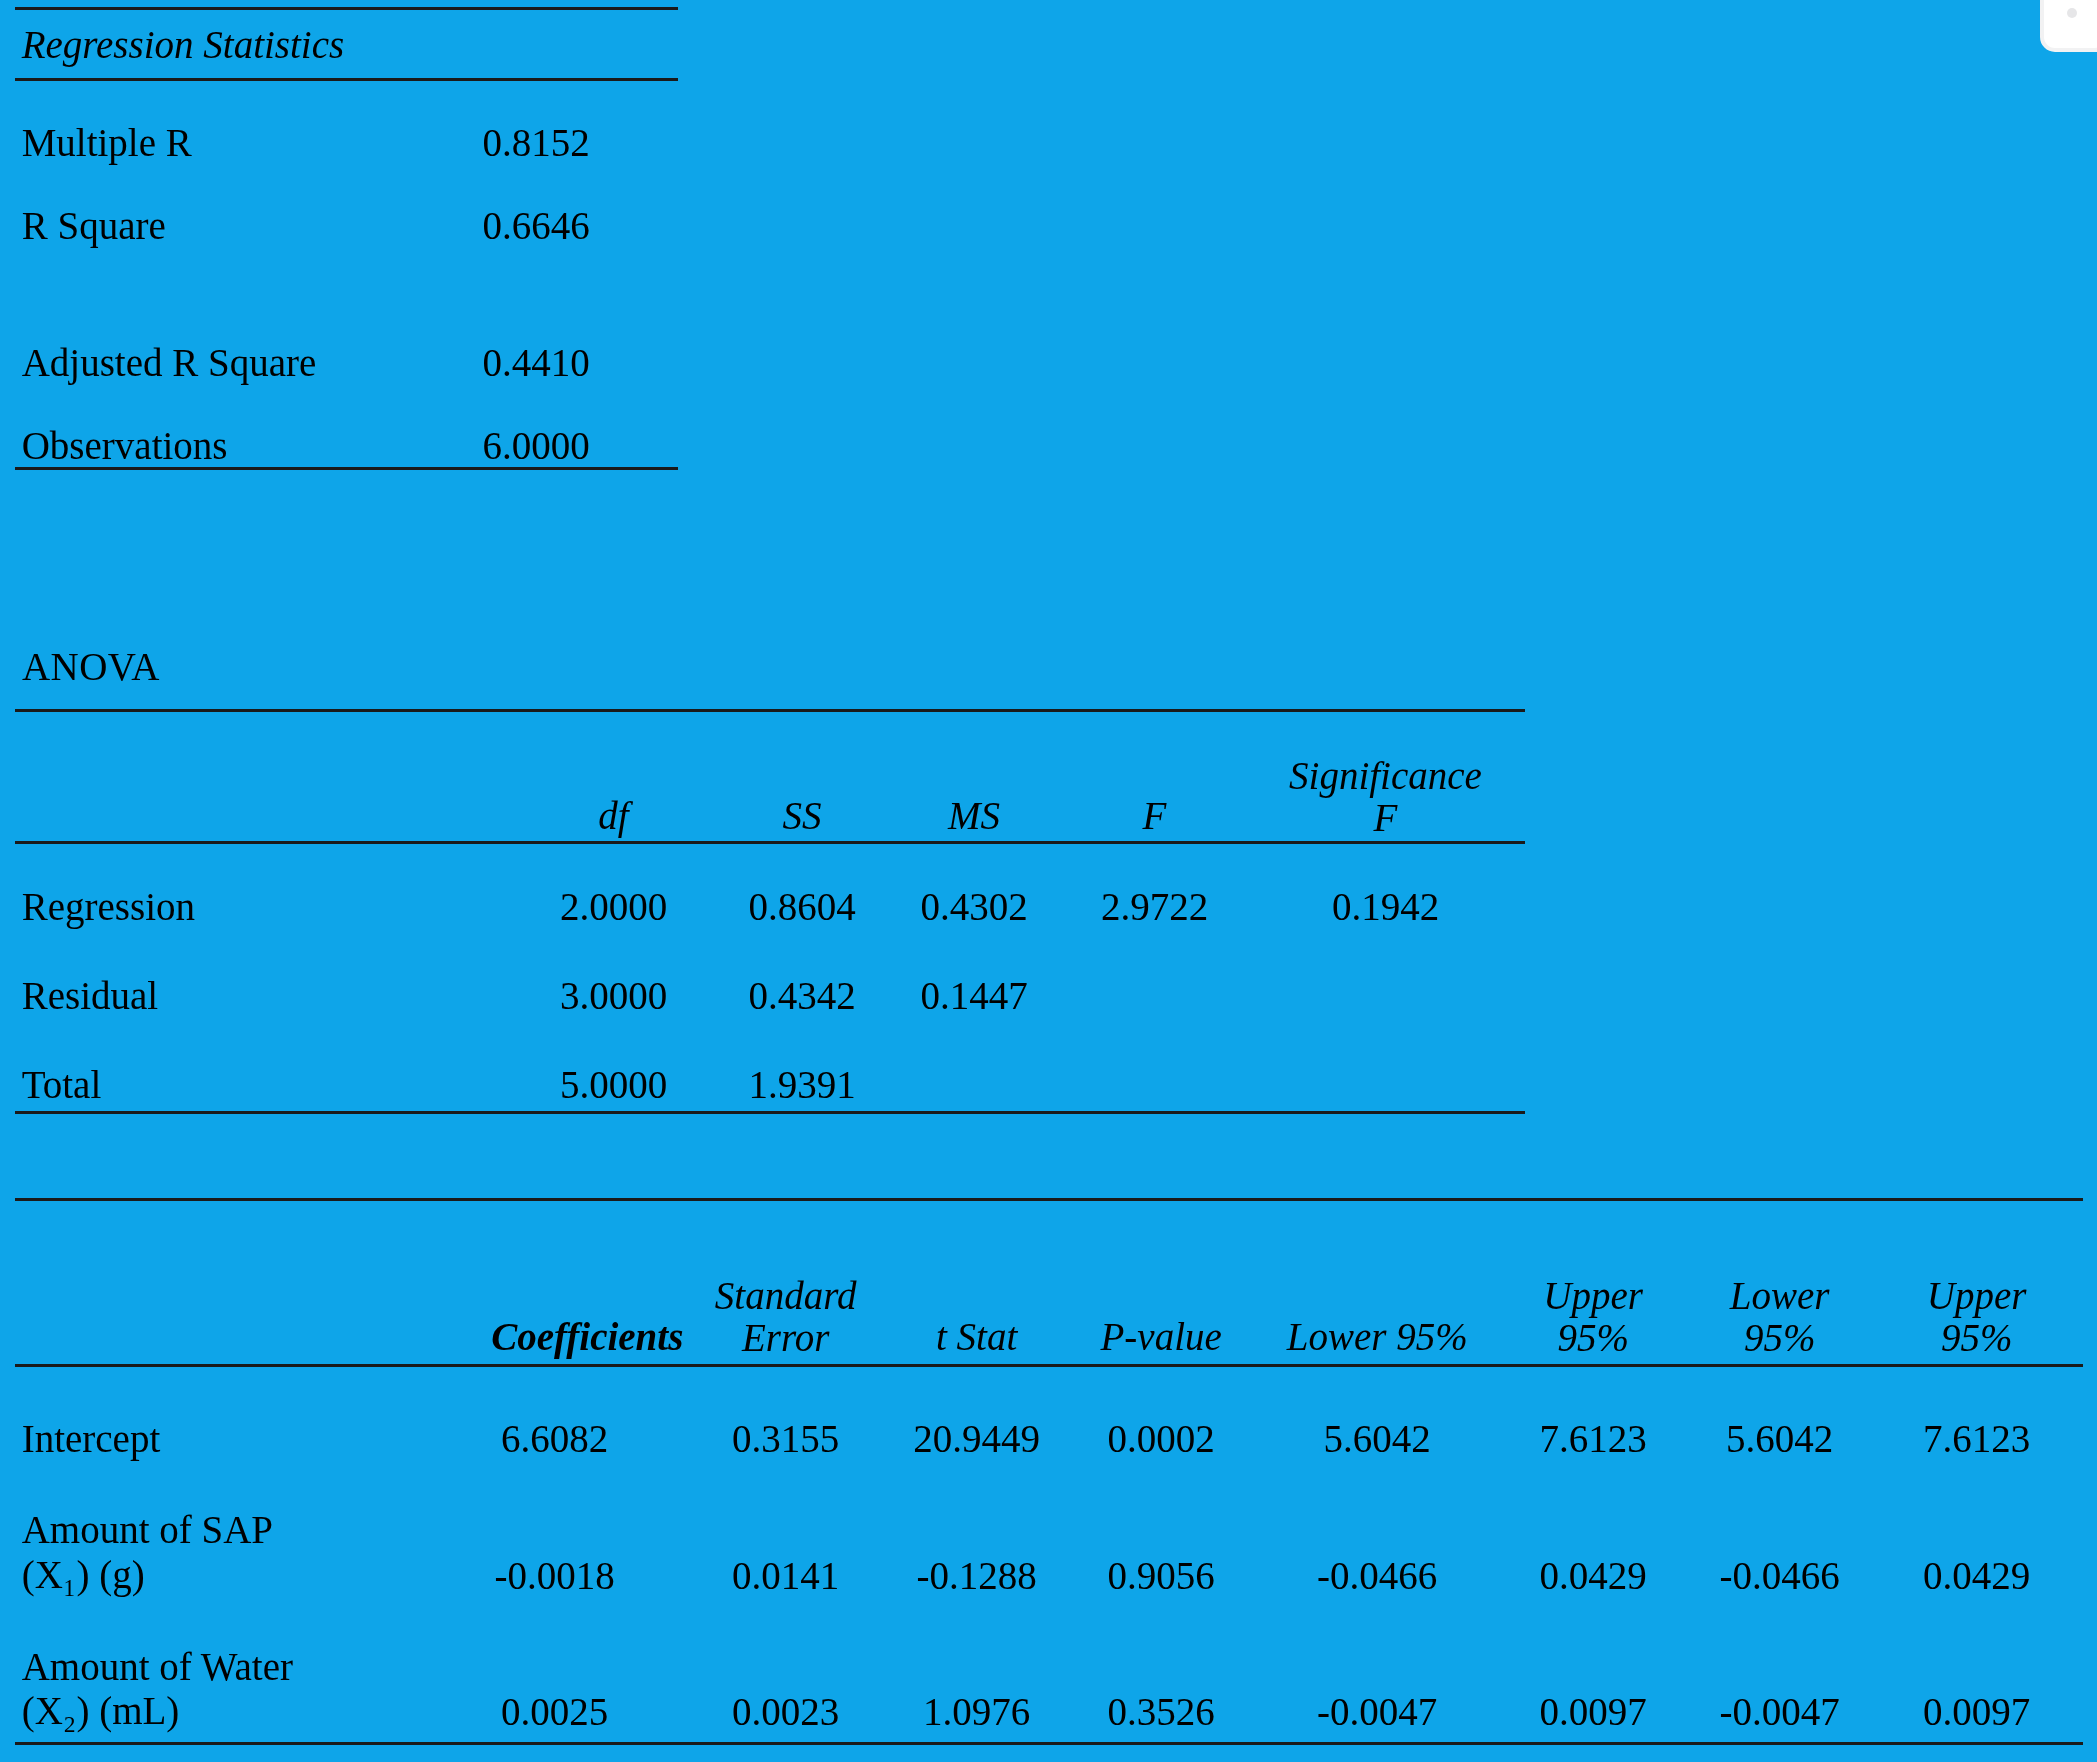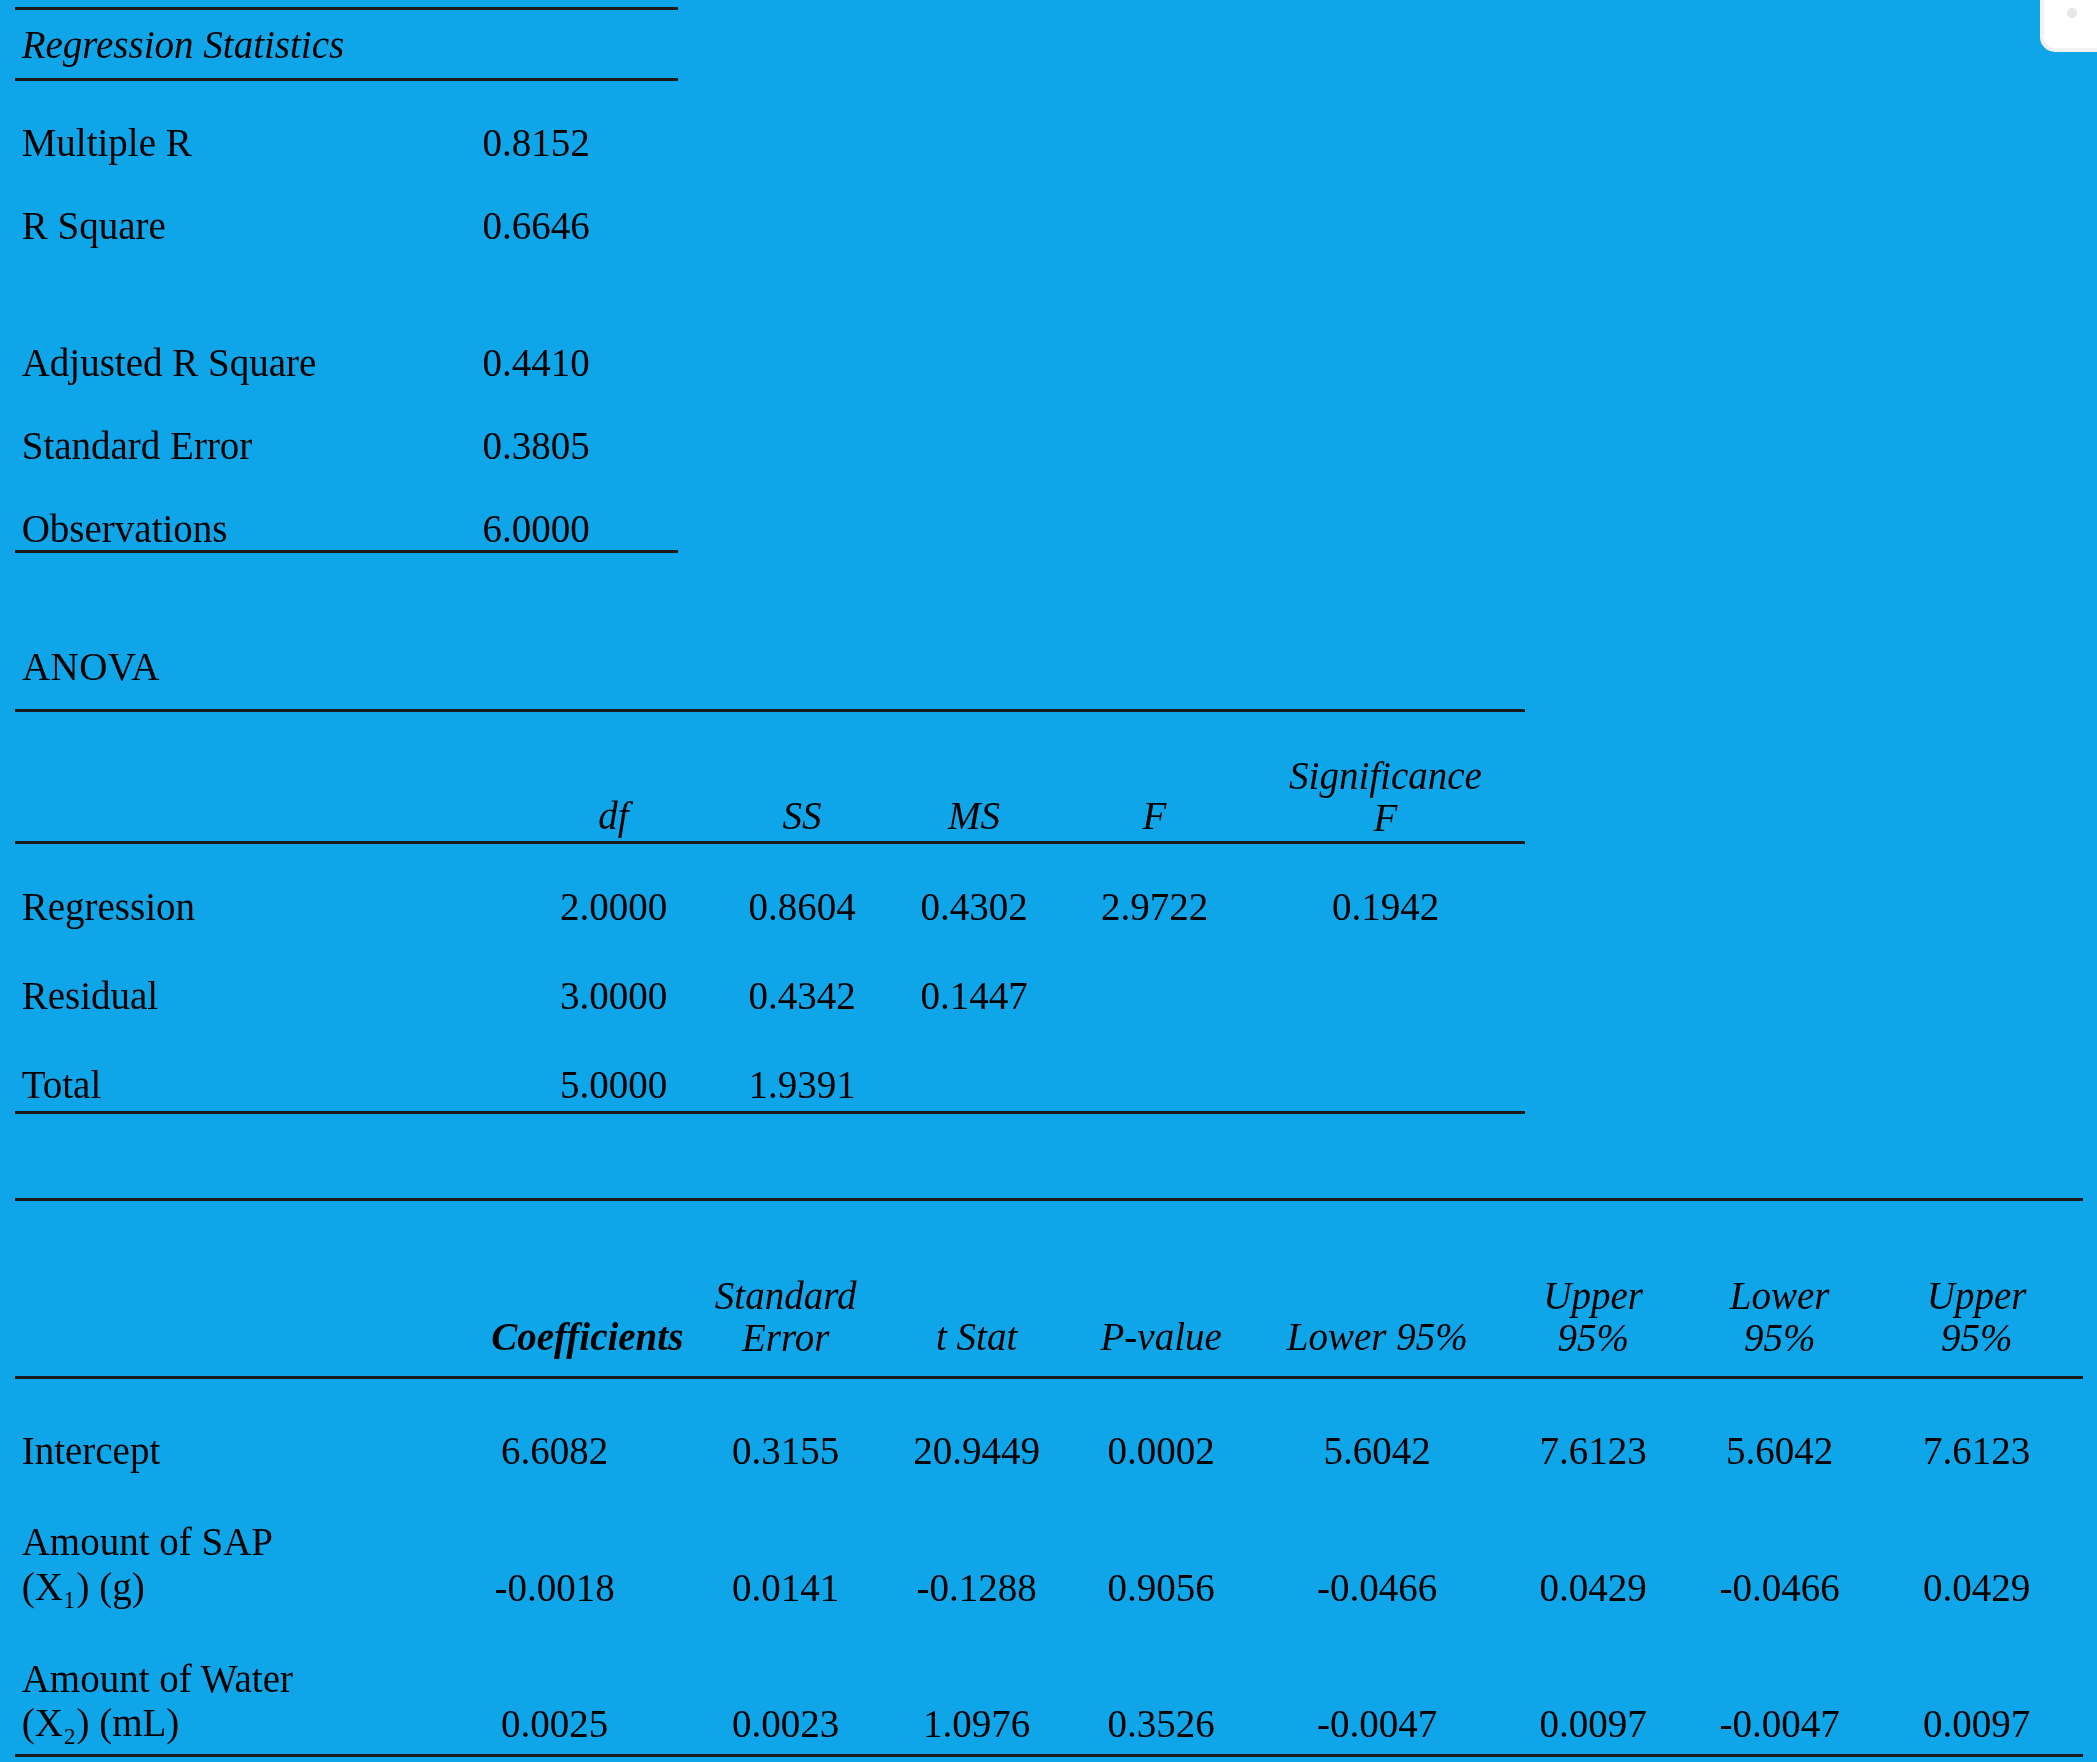--- a/index.html
+++ b/index.html
@@ -130,21 +130,21 @@
   #t3 col.c-term { width: 411px; }
   #t3 col.c-coef { width: 269px; }
   #t3 col.c-se   { width: 193px; }
   #t3 col.c-t    { width: 189px; }
   #t3 col.c-p    { width: 180px; }
   #t3 col.c-l95  { width: 252px; }
   #t3 col.c-u95  { width: 180px; }
   #t3 col.c-l95b { width: 193px; }
   #t3 col.c-u95b { width: 201px; }
 
-  #t3 thead td { height: 158px; vertical-align: bottom; padding-bottom: 17px; }
+  #t3 thead td { height: 158px; vertical-align: bottom; padding-bottom: 5px; }
   #t3 thead td .stack { display: block; line-height: 1.08; }
   #t3 thead td.hdr    { padding-right: 11.7px; font-weight: bold; }
   #t3 thead td.hdr-c  { padding-right: 11.7px; }
 
   #t3 tbody td { vertical-align: bottom; padding-bottom: 8.4px; }
   #t3 tbody td.lbl { padding-left: 6.7px; }
   #t3 tbody td.num { padding-right: 11.7px; }
   #t3 tr.r-intercept td { height: 94px; }
   #t3 tr.r-two td { height: 128px; }
   #t3 .term2 { display: block; line-height: 1.14; }
@@ -176,24 +176,20 @@
           <td class="lbl">R Square</td>
           <td class="num">0.6646</td>
         </tr>
         <tr class="gap">
             <td></td>
             <td></td>
           </tr>
         <tr>
           <td class="lbl">Adjusted R Square</td>
           <td class="num">0.4410</td>
-        </tr>
-        <tr>
-          <td class="lbl">Standard Error</td>
-          <td class="num">0.3805</td>
         </tr>
         <tr>
           <td class="lbl rule-bottom">Observations</td>
           <td class="num rule-bottom">6.0000</td>
         </tr>
       </tbody>
     </table>
   </div>
 
   <div id="anova-title">ANOVA</div>

